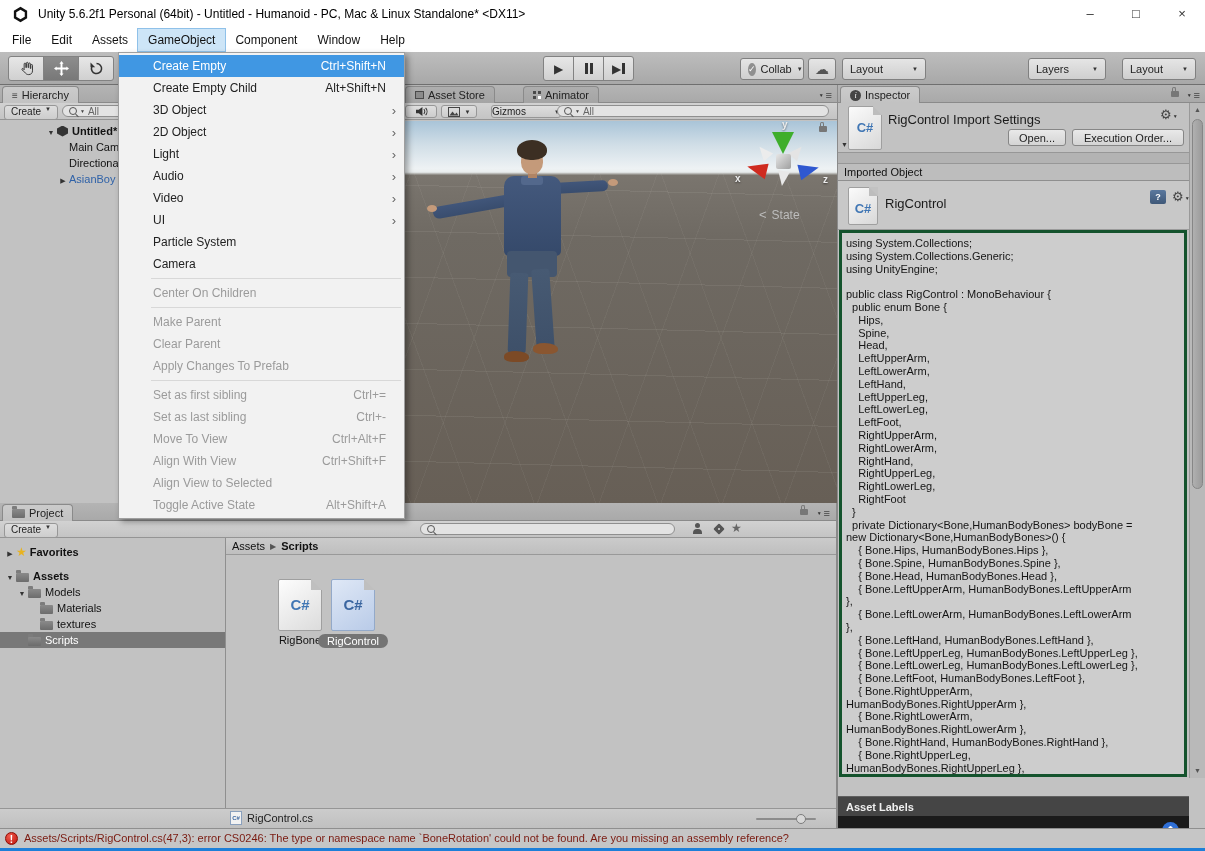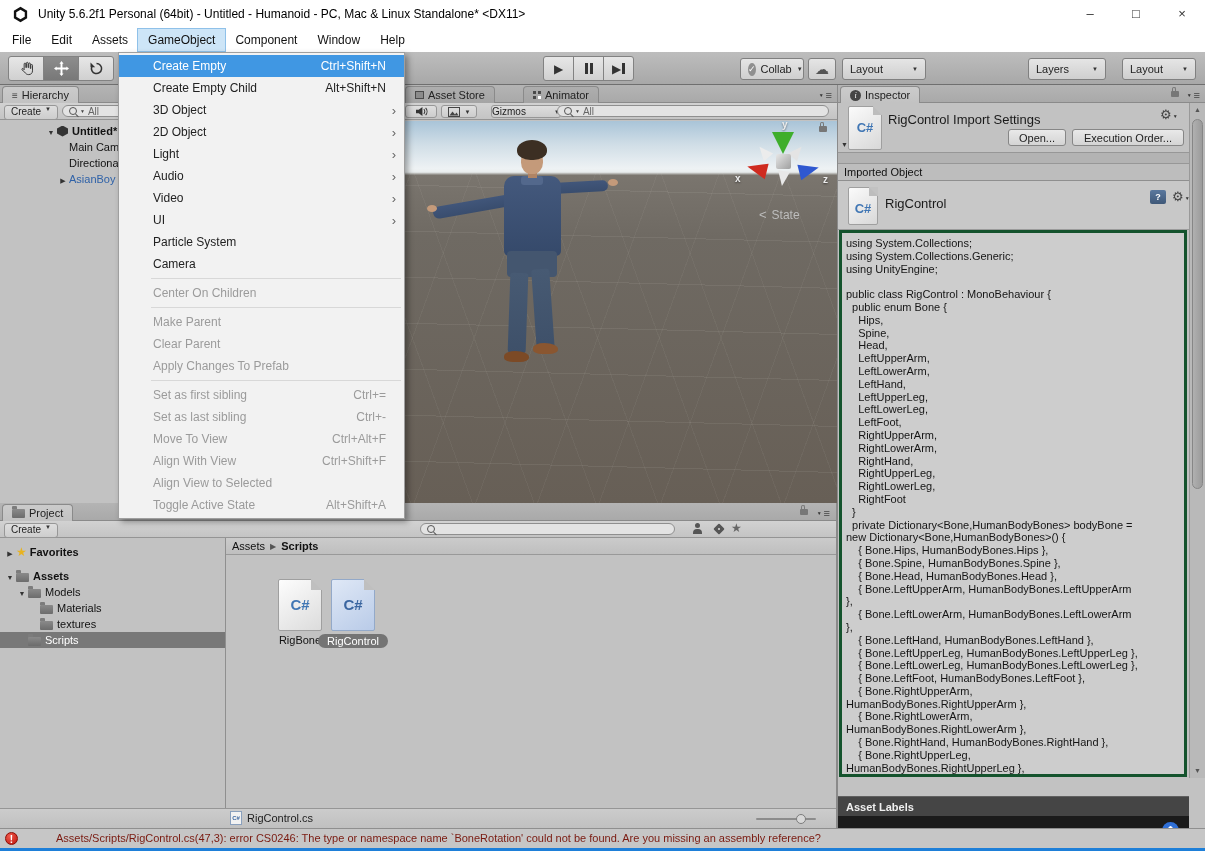--- a/index.html
+++ b/index.html
@@ -159,21 +159,21 @@
   .labels-body{position:absolute;left:0;right:0;top:713px;height:30px;background:#1b1b1b;}
   .tag-btn{position:absolute;right:10px;top:6px;width:17px;height:17px;border-radius:50%;background:#2f6fd6;}
   .tag-btn::before{content:"";position:absolute;left:5px;top:5px;width:7px;height:7px;background:#fff;border-radius:1px;transform:rotate(45deg);}
   .tag-btn::after{content:"";position:absolute;left:8px;top:8px;width:2px;height:2px;border-radius:50%;background:#2f6fd6;}
   .v-scroll{position:absolute;right:0;top:18px;width:16px;height:675px;background:#b9b9b9;border-left:1px solid #999;box-sizing:border-box;}
   .vs-arrow{position:absolute;left:0;right:0;height:14px;text-align:center;font-size:7px;color:#555;line-height:14px;}
   .vs-thumb{position:absolute;left:2px;right:2px;top:16px;height:370px;background:linear-gradient(90deg,#b0b0b0,#9b9b9b);border:1px solid #868686;border-radius:7px;box-sizing:border-box;}
   
   .statusbar{position:absolute;left:0;top:828px;width:1205px;height:20px;background:#c6c6c6;border-top:1px solid #8f8f8f;box-sizing:border-box;}
   .err-ico{position:absolute;left:5px;top:3px;width:13px;height:13px;border-radius:50%;background:radial-gradient(circle at 35% 30%,#f05a4e,#c01408);border:1px solid #8d0d04;color:#fff;font-size:10px;font-weight:bold;text-align:center;line-height:13px;box-sizing:border-box;}
-  .err-text{position:absolute;left:24px;top:0;line-height:19px;font-size:11px;color:#7a1a10;white-space:nowrap;margin-left:32px;}
+  .err-text{position:absolute;left:24px;top:0;line-height:19px;font-size:11px;color:#7a1a10;white-space:nowrap;}
   .bottom-strip{position:absolute;left:0;top:848px;width:1205px;height:3px;background:#1e7fd8;}
   
   .popup{position:absolute;left:118px;top:52px;width:287px;background:#f2f2f2;border:1px solid #9f9f9f;box-shadow:3px 3px 6px rgba(0,0,0,.35);z-index:100;padding:2px 0;box-sizing:border-box;}
   .m-item{height:22px;display:flex;align-items:center;padding:0 12px 0 34px;font-size:12px;color:#222;position:relative;}
   .m-item .m-short{margin-left:auto;padding-right:6px;}
   .m-item .m-arrow{position:absolute;right:8px;color:#666;font-size:13px;}
   .m-item.hl{background:#4097e3;color:#fff;}
   .m-item.dis{color:#9b9b9b;}
   .m-sep{height:1px;background:#d8d8d8;margin:3px 3px 3px 32px;}
 </style>

